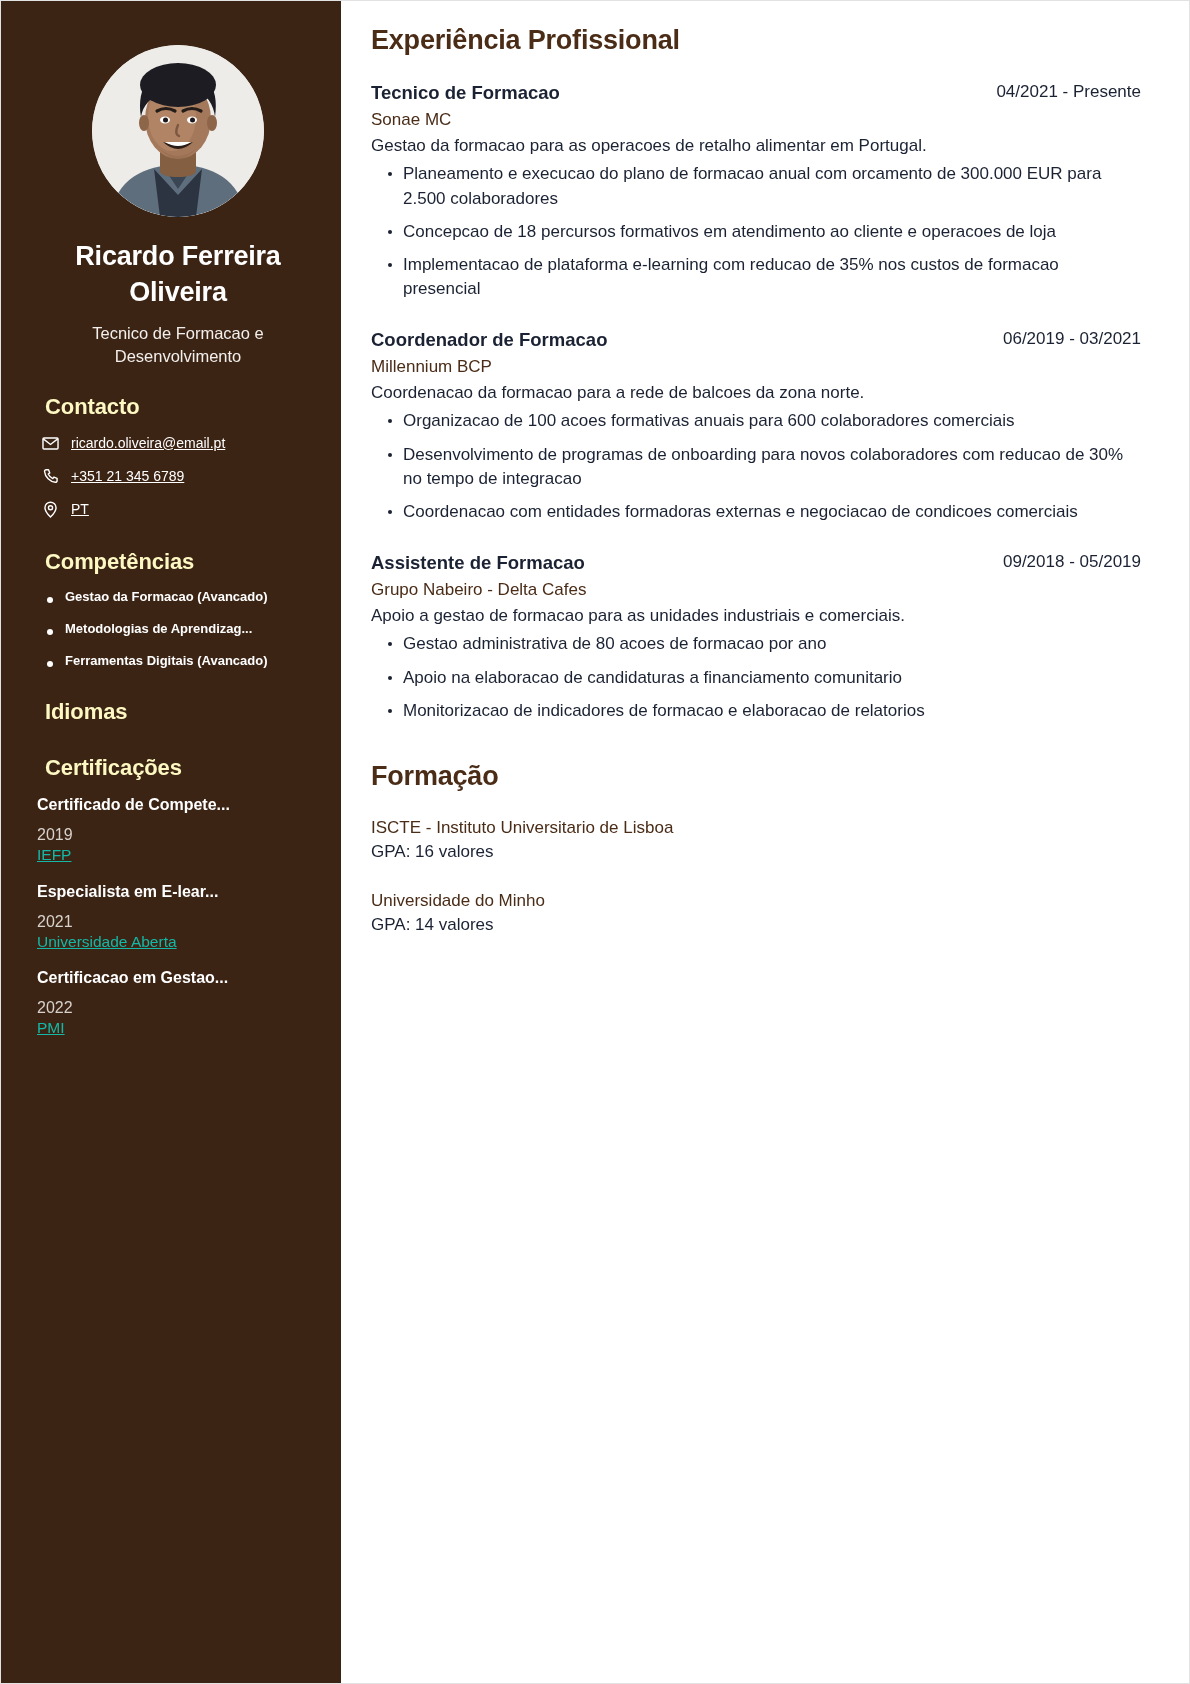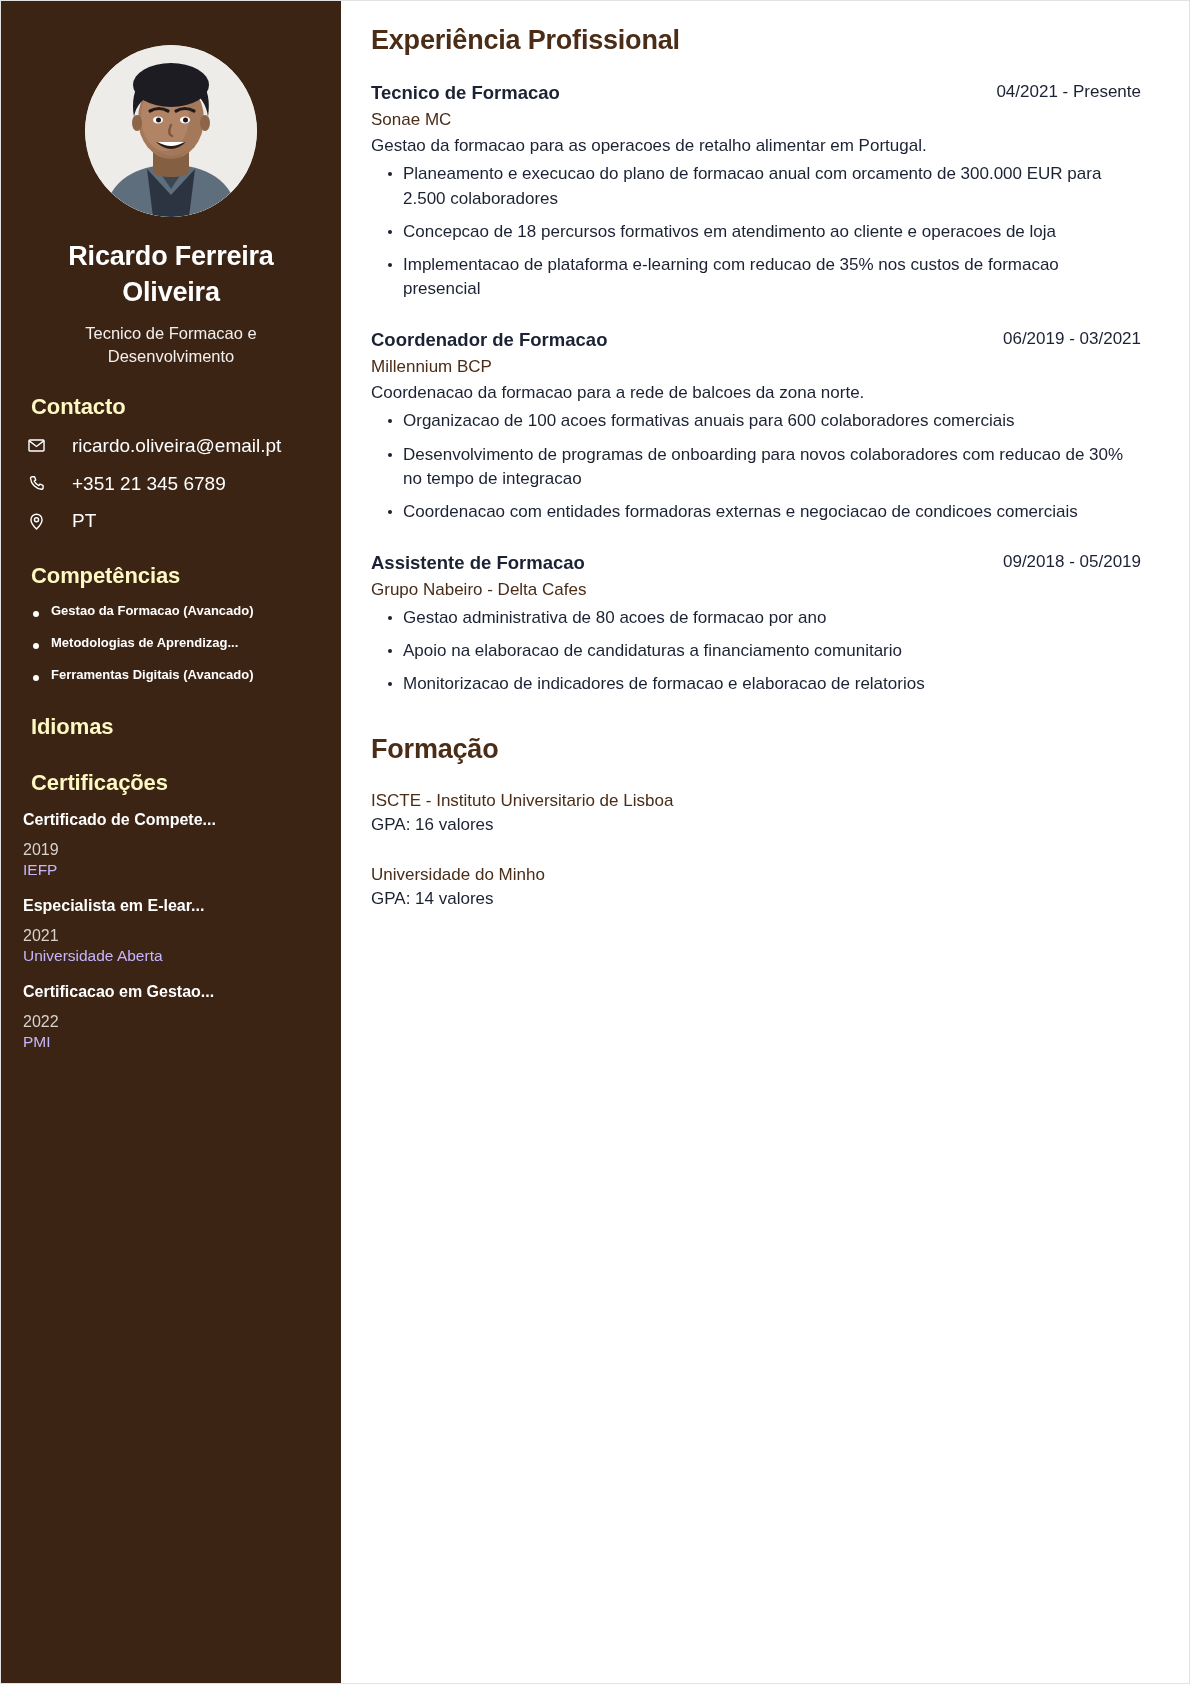--- a/index.html
+++ b/index.html
@@ -20,21 +20,21 @@
     background: #ffffff;
     border: 1px solid #e2e2e2;
   }
 
   
   .sidebar {
     width: 340px;
     flex: 0 0 340px;
     background: #3C2415;
     color: #ffffff;
-    padding: 44px 22px 30px 22px;
+    padding: 44px 22px 30px 36px;
     position: relative;
   }
 
   .photo-wrap {
     display: flex;
     justify-content: center;
     margin-bottom: 22px;
   }
   .photo {
     width: 172px;
@@ -70,26 +70,27 @@
     color: #fef9c3;
     margin: 26px 0 14px 8px;
     letter-spacing: -0.1px;
   }
   .side-heading.tight { margin-top: 30px; }
 
   .contact-list { list-style: none; margin-left: 4px; }
   .contact-item {
     display: flex;
     align-items: center;
-    gap: 26px;
-    font-size: 19px;
+    gap: 11px;
+    font-size: 14px;
     line-height: 1.25;
     margin-bottom: 14px;
     color: #ffffff;
     white-space: nowrap;
+    text-decoration: underline;
   }
   .contact-item .ico {
     width: 19px;
     height: 19px;
     flex: 0 0 19px;
     display: flex;
     align-items: center;
     justify-content: center;
   }
   .contact-item .ico svg { width: 19px; height: 19px; display: block; }
@@ -163,22 +164,23 @@
     overflow: hidden;
   }
   .cert-year {
     font-size: 16px;
     color: #d8d2cd;
     flex: 0 0 auto;
     line-height: 1.25;
   }
   .cert-issuer {
     font-size: 15.5px;
-    color: #c4b5fd;
+    color: #14b8a6;
     line-height: 1.3;
+    text-decoration: underline;
   }
 
   
   .main {
     flex: 1 1 auto;
     padding: 24px 48px 40px 30px;
     color: #1b2233;
     min-width: 0;
   }
 
@@ -406,20 +408,21 @@
         <li>Coordenacao com entidades formadoras externas e negociacao de condicoes comerciais</li>
       </ul>
     </div>
 
     <div class="entry">
       <div class="entry-head">
         <div class="entry-title">Assistente de Formacao</div>
         <div class="entry-dates">09/2018 - 05/2019</div>
       </div>
       <div class="entry-org">Grupo Nabeiro - Delta Cafes</div>
+      <div class="entry-desc">Apoio a gestao de formacao para as unidades industriais e comerciais.</div>
       <ul class="bullets">
         <li>Gestao administrativa de 80 acoes de formacao por ano</li>
         <li>Apoio na elaboracao de candidaturas a financiamento comunitario</li>
         <li>Monitorizacao de indicadores de formacao e elaboracao de relatorios</li>
       </ul>
     </div>
 
     <h1 class="section-title edu">Formação</h1>
 
     <div class="entry">

